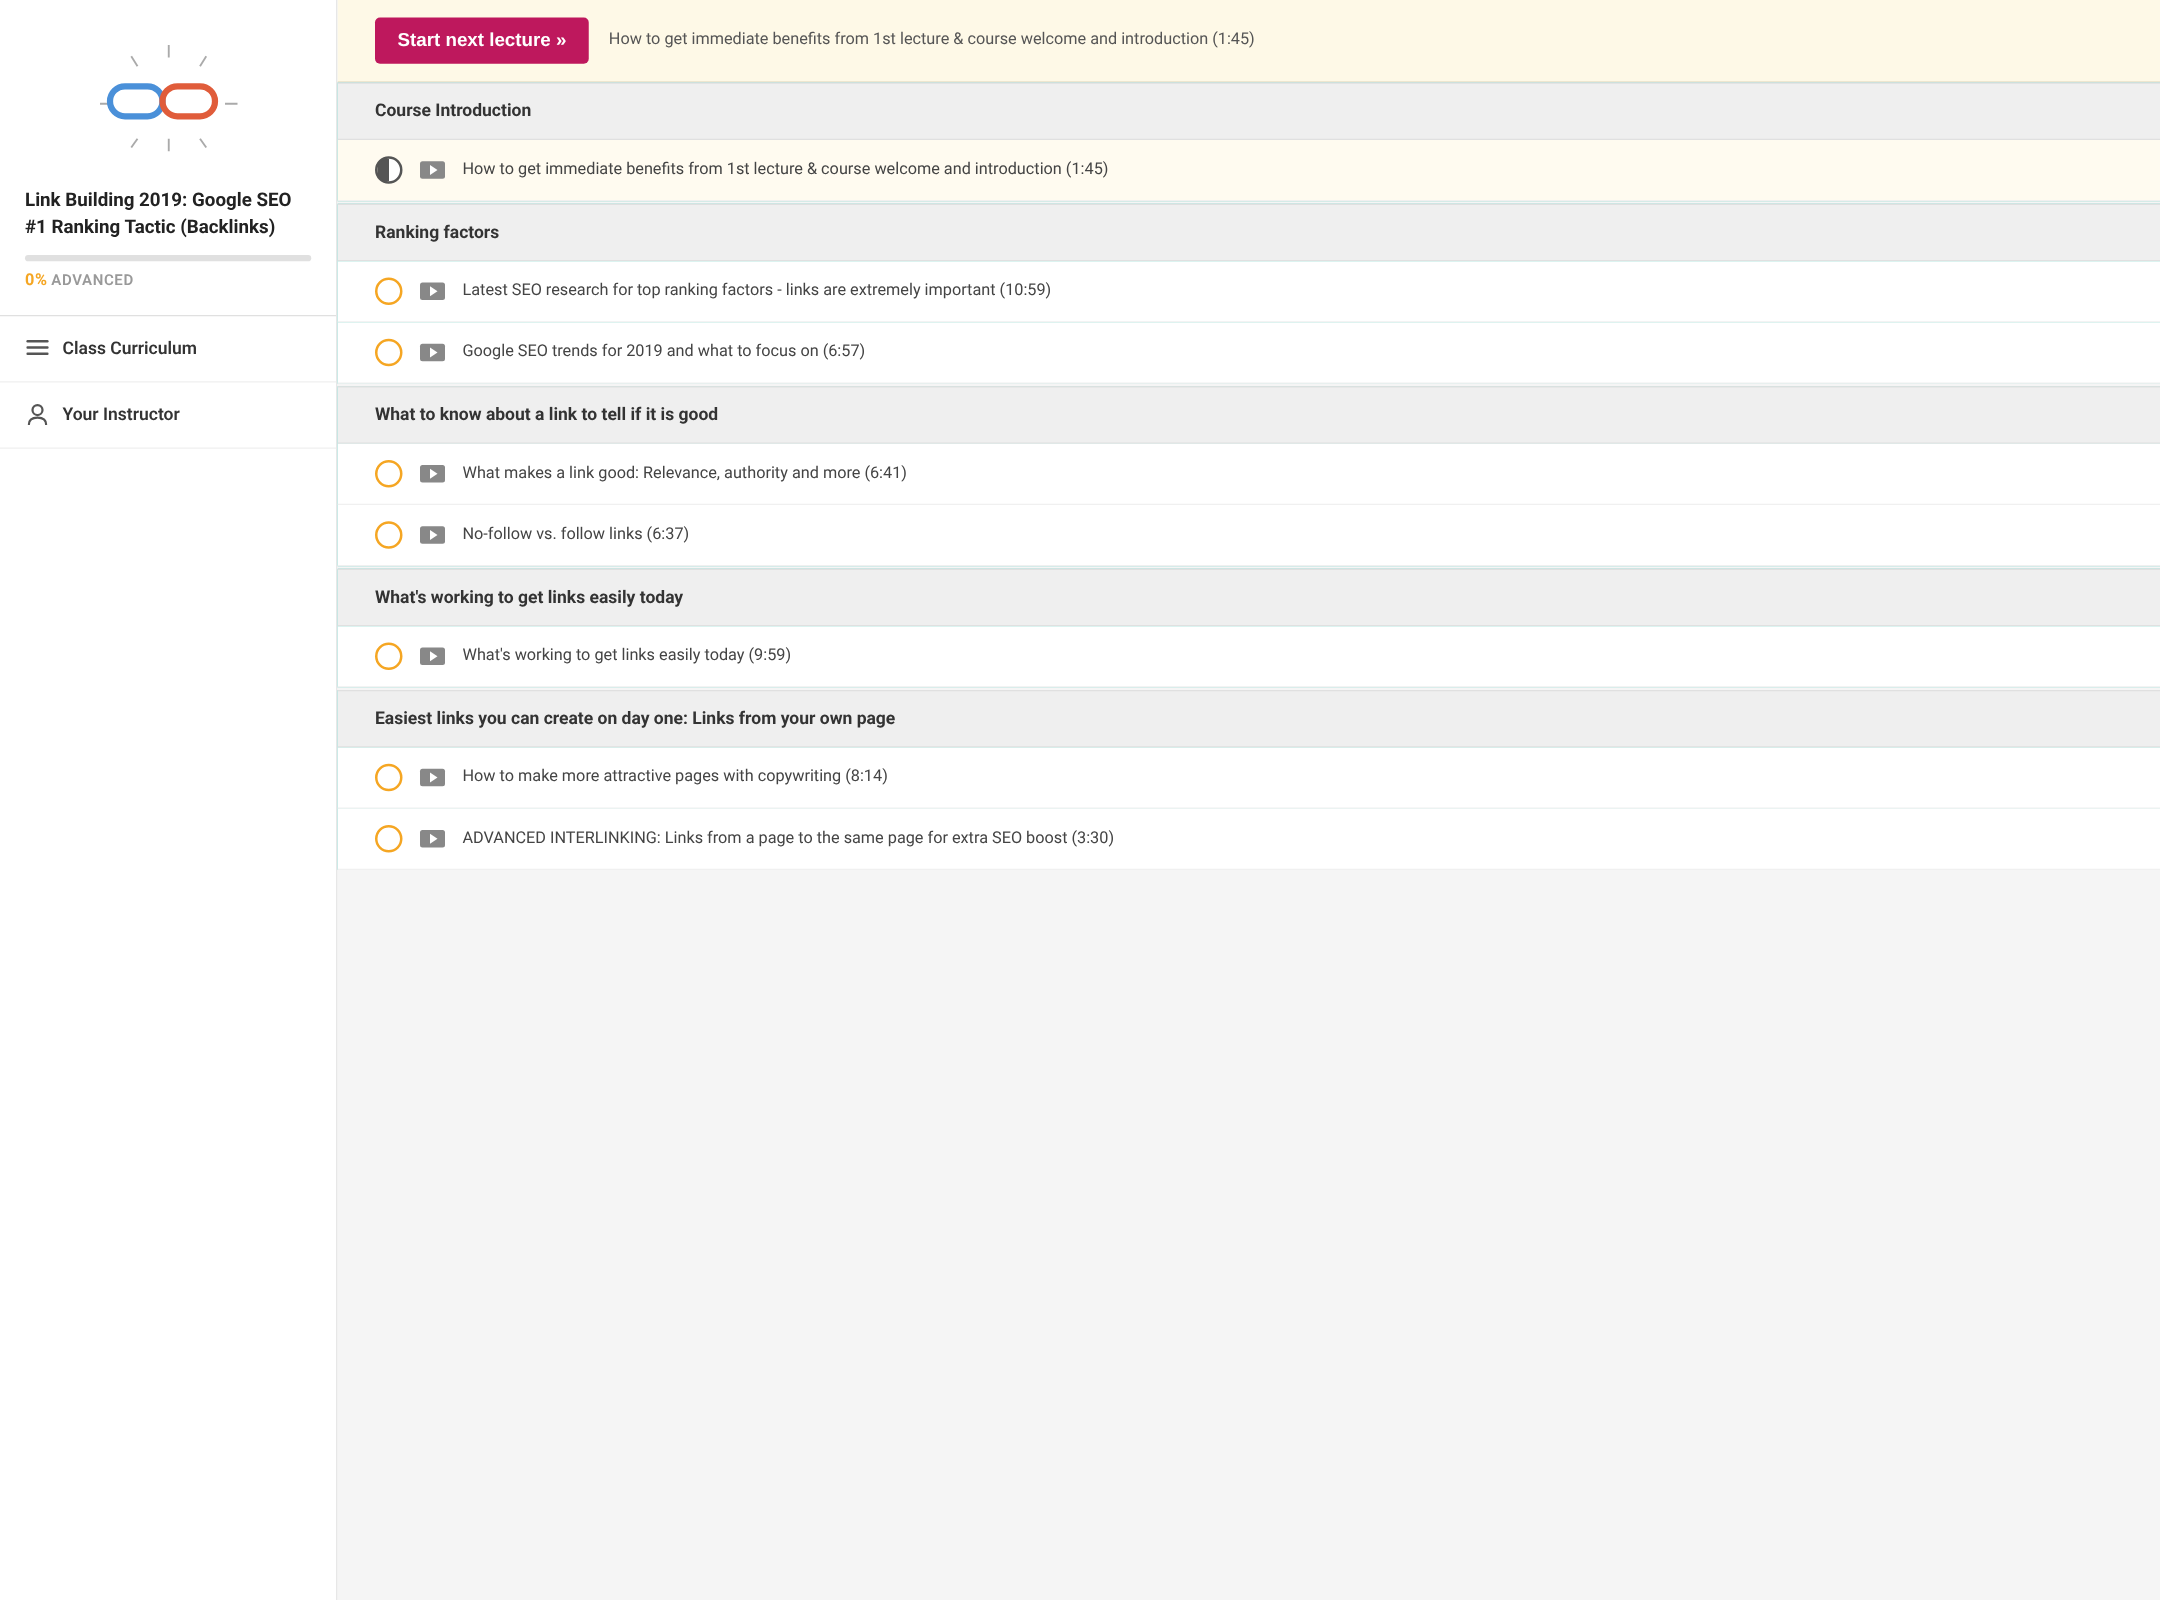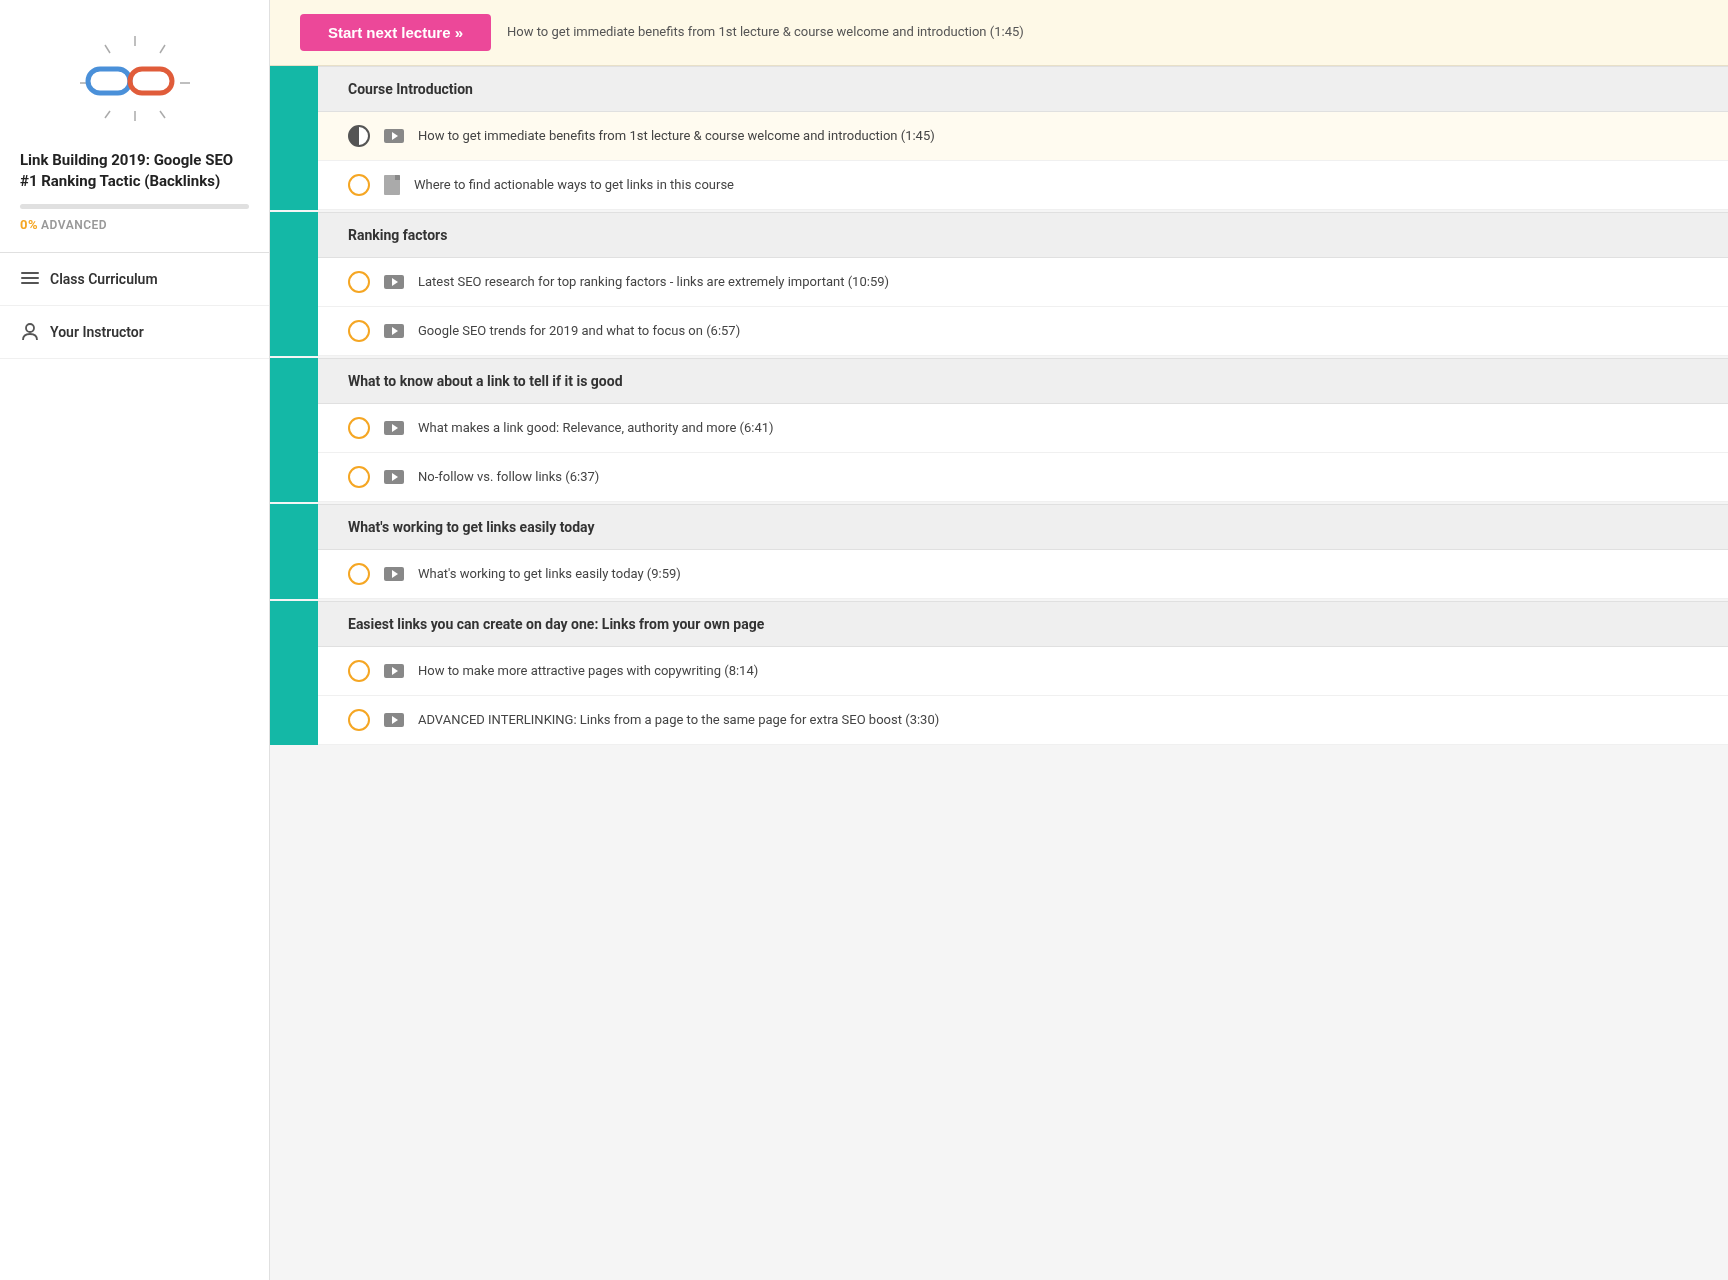--- a/index.html
+++ b/index.html
@@ -113,45 +113,44 @@
     .start-banner {
       background: #fef9e7;
       border-bottom: 1px solid #e8e0c8;
       padding: 14px 30px;
       display: flex;
       align-items: center;
       gap: 16px;
     }
 
     .start-btn {
-      background: #ec4899;
+      background: #be185d;
       color: #fff;
       border: none;
       border-radius: 4px;
-      padding: 10px 28px;
+      padding: 10px 18px;
       font-size: 15px;
       font-weight: 700;
       cursor: pointer;
       white-space: nowrap;
       display: flex;
       align-items: center;
       gap: 5px;
     }
 
     .start-banner-text {
       font-size: 13px;
       color: #555;
       line-height: 1.4;
     }
 
     
     .section-block {
       background: #14b8a6;
       margin-bottom: 2px;
-      padding-left: 48px;
     }
 
     .section-header {
       background: #efefef;
       padding: 14px 30px;
       font-size: 14px;
       font-weight: 700;
       color: #333;
       border-bottom: 1px solid #e0e0e0;
       border-top: 1px solid #e0e0e0;
@@ -321,25 +320,20 @@
   </div>
 
   <div id="sections-container">
       <div class="section-block">
         <div class="section-header">Course Introduction</div>
         <div class="lecture-item highlighted">
           <div class="circle-btn half-filled"></div>
           <div class="media-icon"></div>
           <span class="lecture-text">How to get immediate benefits from 1st lecture &amp; course welcome and introduction (1:45)</span>
         </div>
-        <div class="lecture-item">
-          <div class="circle-btn"></div>
-          <div class="doc-icon"></div>
-          <span class="lecture-text">Where to find actionable ways to get links in this course</span>
-        </div>
       </div>
       <div class="section-block">
         <div class="section-header">Ranking factors</div>
         <div class="lecture-item">
           <div class="circle-btn"></div>
           <div class="media-icon"></div>
           <span class="lecture-text">Latest SEO research for top ranking factors - links are extremely important (10:59)</span>
         </div>
         <div class="lecture-item">
           <div class="circle-btn"></div>

